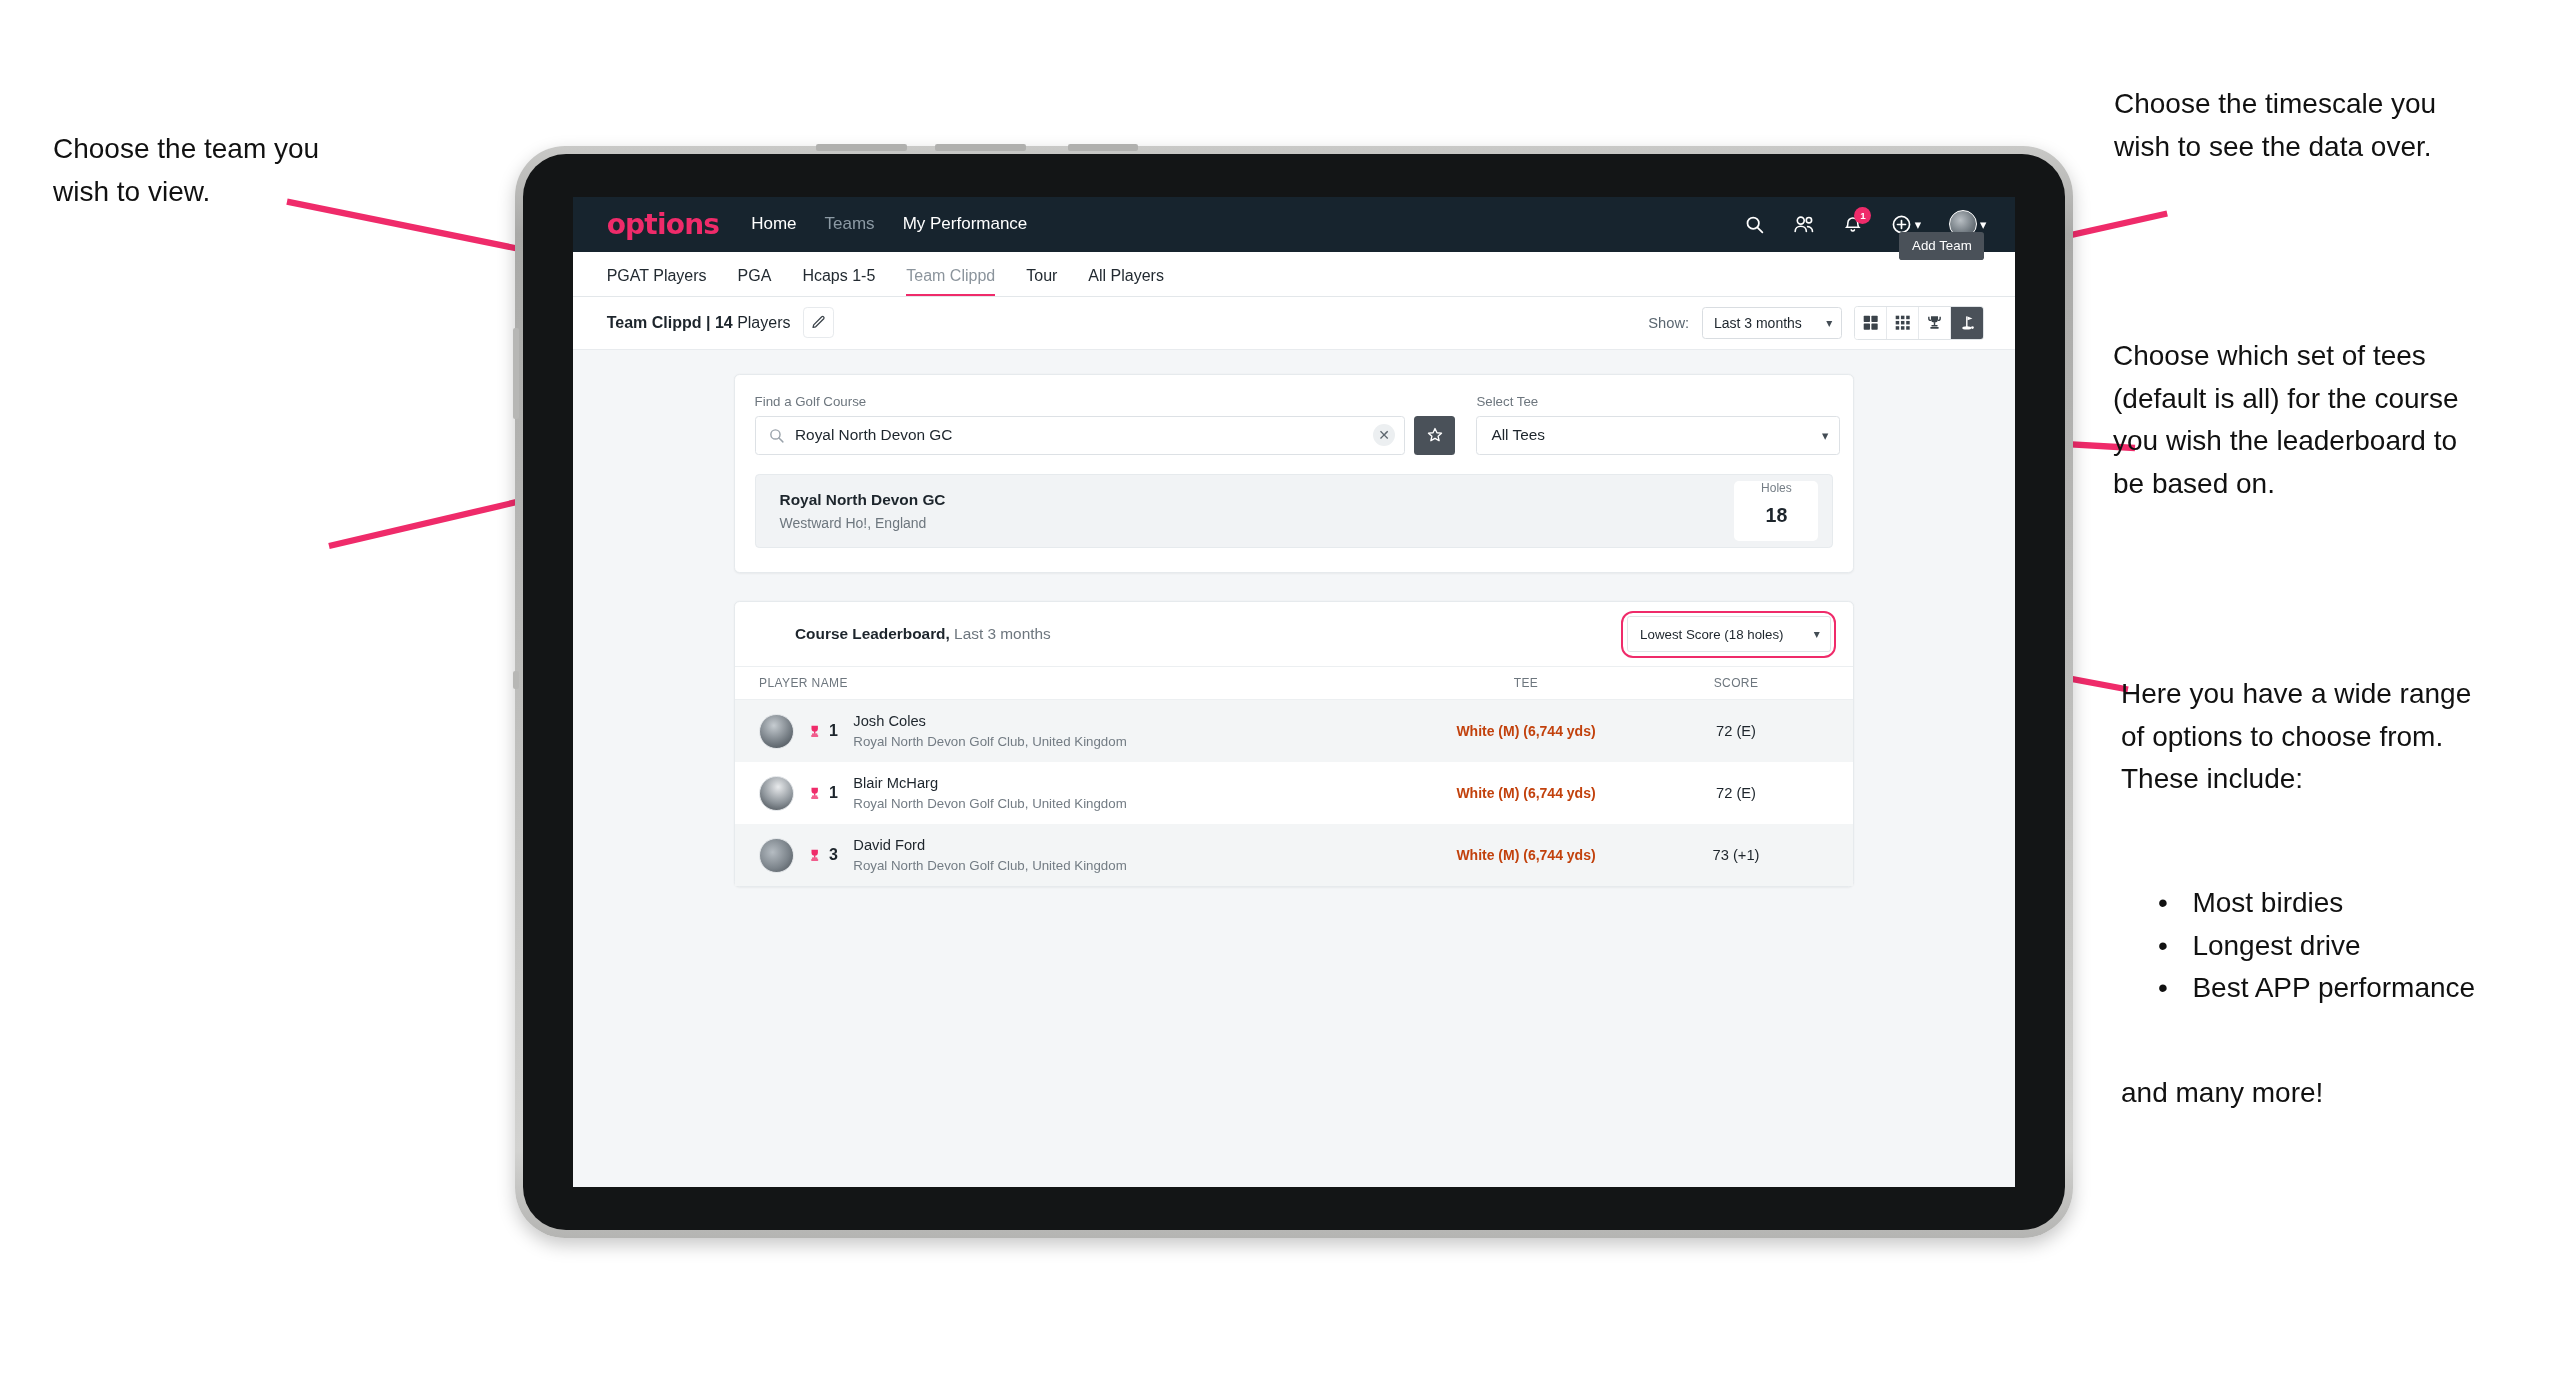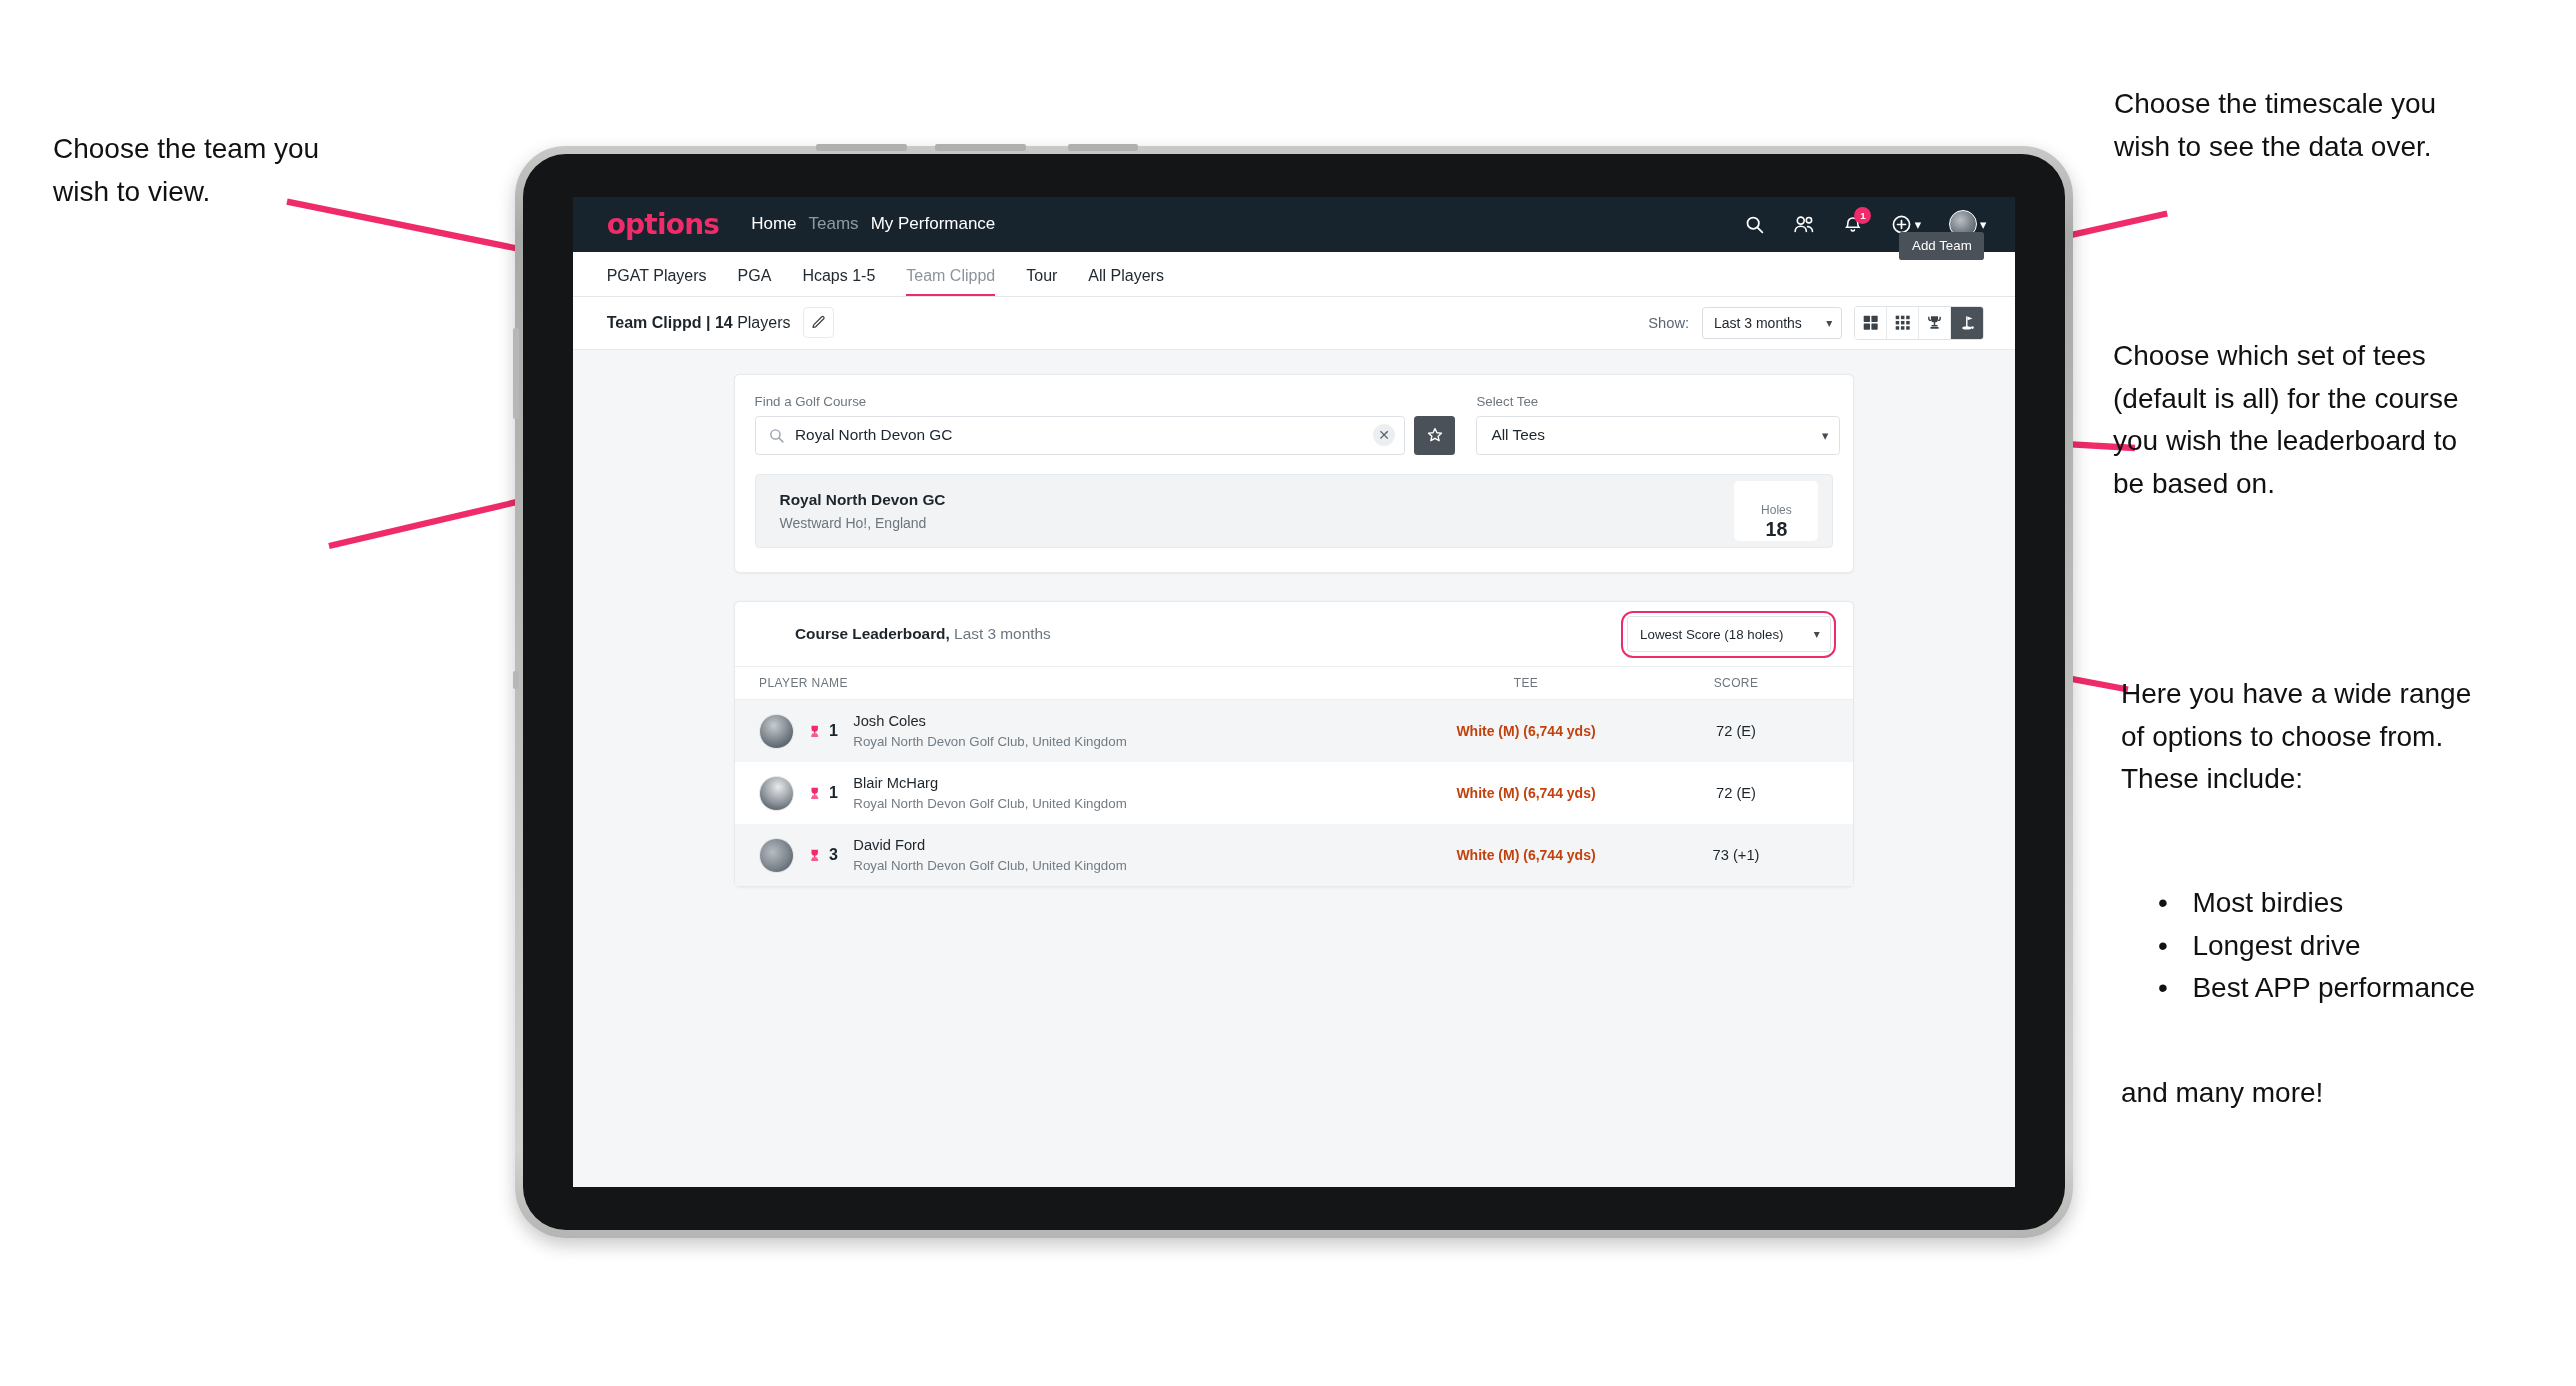--- a/index.html
+++ b/index.html
@@ -56,21 +56,21 @@
   .navbar {
     height: 55px; background: #17242e;
     display: flex; align-items: center;
     padding: 0 29px 0 34px;
   }
   .logo {
     color: #ef2b6a; font-size: 28px; font-weight: 700;
     letter-spacing: -0.8px; font-family: "DejaVu Sans", sans-serif;
     margin-right: 32px;
   }
-  .navlinks { display:flex; align-items:center; gap:12px; }
+  .navlinks { display:flex; align-items:center; gap:28px; }
   .navlink { color:#ffffff; font-size: 17px; }
   .navlink.dim { color:#8c9aa4; }
   .nav-right { margin-left:auto; display:flex; align-items:center; gap:28px; }
   .nicon { display:flex; align-items:center; justify-content:center; position:relative; }
   .badge {
     position:absolute; top:-7px; right:-8.4px;
     background:#ef2b6a; color:#fff; font-size:9.8px; font-weight:700;
     min-width:17px; height:17px; border-radius:8.4px;
     display:flex; align-items:center; justify-content:center;
   }
@@ -160,21 +160,21 @@
 
   .course-card {
     margin-top:19.6px; background:#f1f3f5; border:0.7px solid #e6eaed; border-radius:4.2px;
     height:74px; display:flex; align-items:center; padding: 0 14px 0 24px;
   }
   .course-name { font-size:15.4px; font-weight:700; color:#1d252c; }
   .course-loc { font-size:14px; color:#6d767e; margin-top:5.6px; }
   .holes-box {
     margin-left:auto; width:84px; height:60px; background:#ffffff;
     border-radius:5px; display:flex; flex-direction:column;
-    align-items:center; justify-content:flex-end;
+    align-items:center; justify-content:flex-start;gap:7px;
   }
   .holes-lbl { font-size:12px; color:#747d85; }
   .holes-val { font-size:19.6px; font-weight:700; color:#1d252c; margin-top:1.4px; }
 
   .lb-panel { margin-top: 28px; }
   .lb-head {
     height: 64px; display:flex; align-items:center; padding: 0 17px 0 24px;
   }
   .lb-title { font-size:15.4px; color:#6d767e;margin-left:36px; }
   .lb-title b { color:#1d252c; font-weight:700; }

